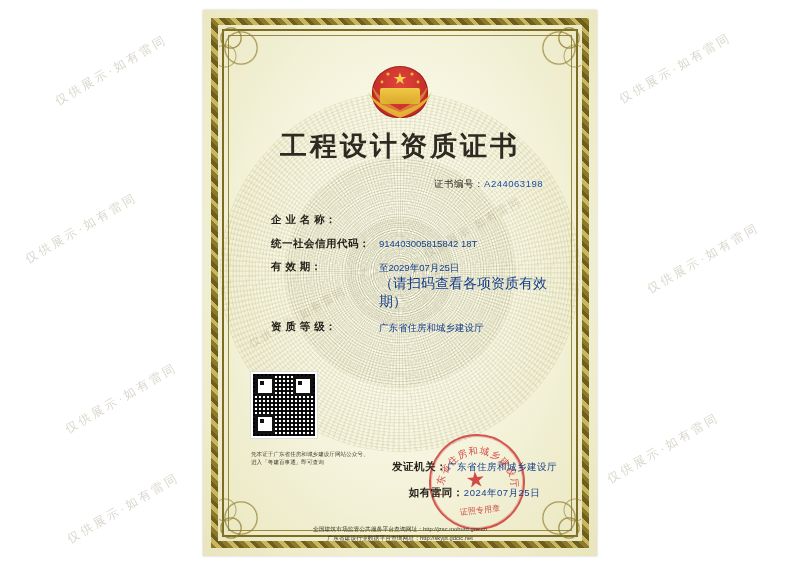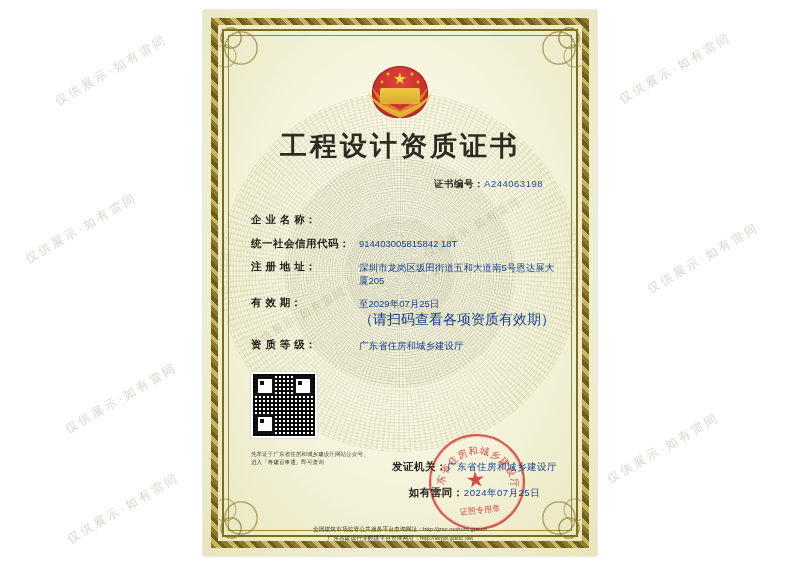--- a/index.html
+++ b/index.html
@@ -118,32 +118,33 @@
     font-size:27px;
     letter-spacing:3px;
     color:#2d2a22;
     font-weight:bold;
     font-family:Liberation Sans, sans-serif;
   }
   .cert-no{
     position:absolute;right:54px;top:168px;
     font-size:9.5px;color:#2b2820;letter-spacing:.5px;
   }
-  .cert-no b{font-weight:bold;padding-left:38px;}
+  .cert-no b{font-weight:normal;padding-left:38px;}
   .cert-no .val{color:#1b4ea8;}
 
   .fields{
     position:absolute;left:48px;top:203px;right:36px;
   }
   .frow{display:flex;align-items:flex-start;margin-bottom:9.5px;}
   .flabel{
     width:108px;flex:0 0 108px;
     font-size:10.5px;color:#24211a;font-weight:bold;
     letter-spacing:.5px;
     text-align:justify;
+    margin-left:20px;
   }
   .fvalue{
     font-size:9.5px;color:#153e8a;
     line-height:13px;padding-top:.5px;
   }
   .fsub{
     font-size:14px;color:#153e8a;margin-top:1px;
   }
 
   
@@ -268,24 +269,20 @@
 
     <div class="fields">
       <div class="frow">
         <div class="flabel">企 业 名 称：</div>
       </div>
       <div class="frow">
         <div class="flabel">统一社会信用代码：</div>
         <div class="fvalue">914403005815842 18T</div>
       </div>
       <div class="frow">
-        <div class="flabel">注 册 地 址：</div>
-        <div class="fvalue">深圳市龙岗区坂田街道五和大道南5号恩达展大厦205</div>
-      </div>
-      <div class="frow">
         <div class="flabel">有 效 期：</div>
         <div>
           <div class="fvalue">至2029年07月25日</div>
           <div class="fsub">（请扫码查看各项资质有效期）</div>
         </div>
       </div>
       <div class="frow">
         <div class="flabel">资 质 等 级：</div>
         <div class="fvalue">广东省住房和城乡建设厅</div>
       </div>

